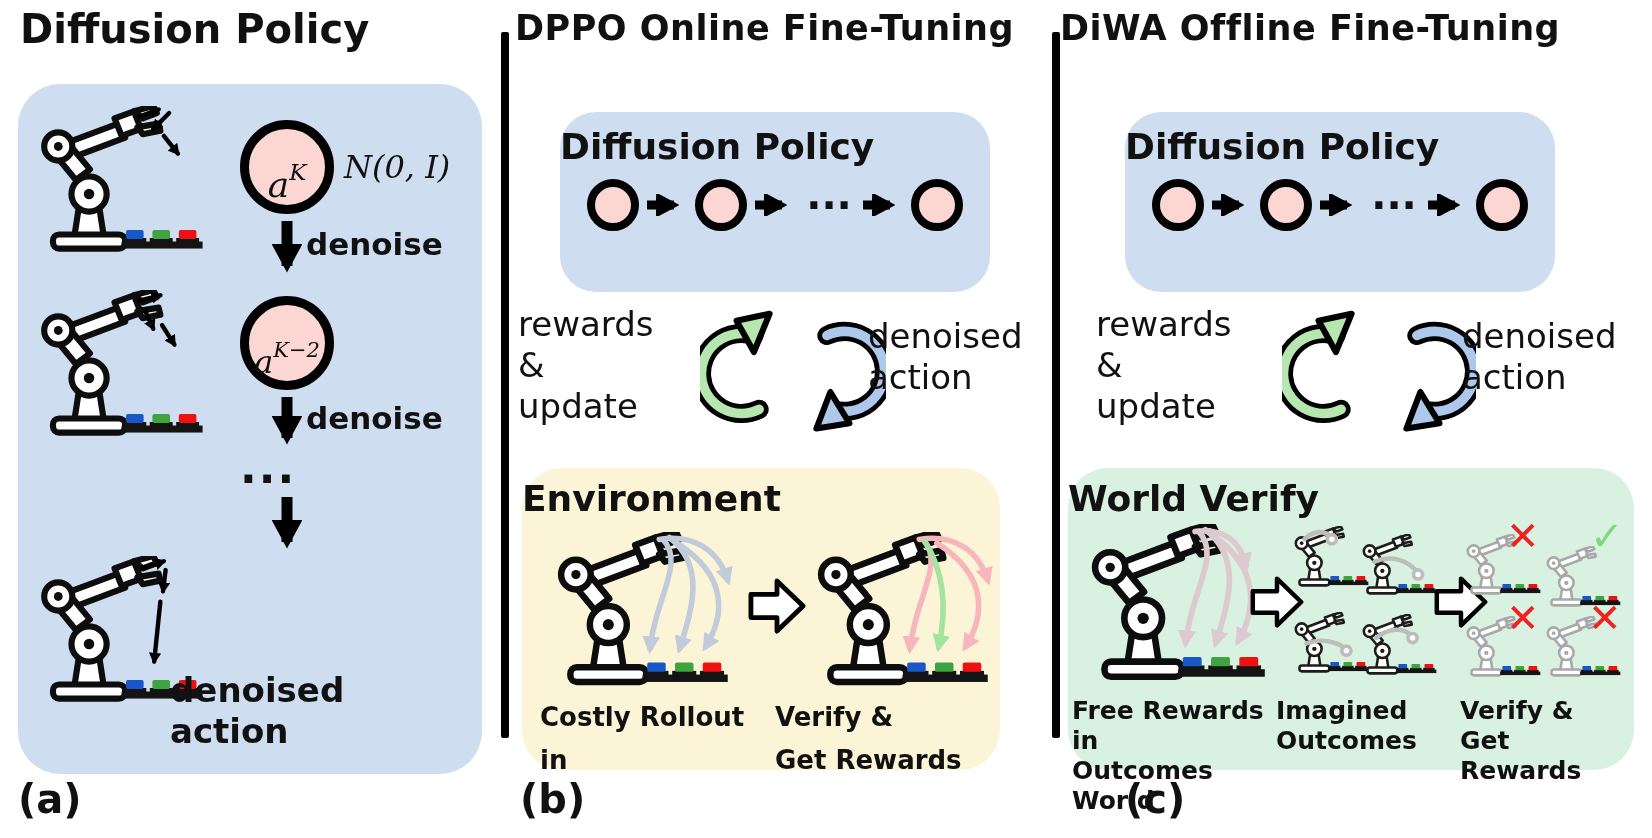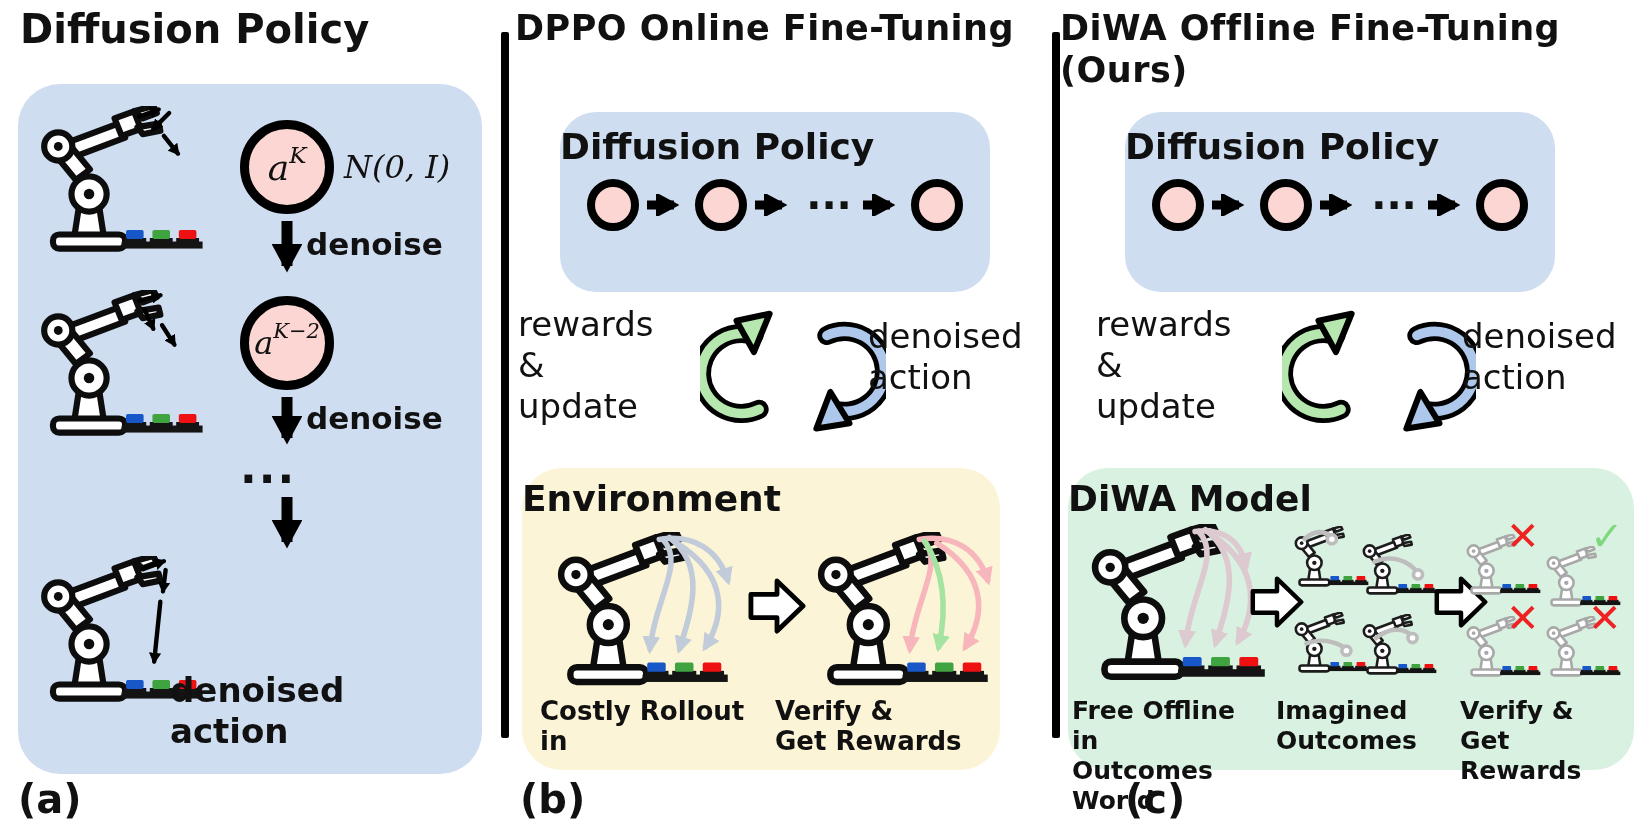--- a/index.html
+++ b/index.html
@@ -17,28 +17,28 @@
   .panel-title{font-size:35px;font-weight:700;letter-spacing:.5px}
   .big-title{font-size:40px;font-weight:700}
   .divider{width:8px;background:#000;border-radius:2px}
   .round-box{border-radius:42px}
   .a-box{background:var(--panel_blue)}
   .policy-box{background:var(--panel_blue);border-radius:36px;padding-top:14px}
   .env-box{background:var(--box_yellow);border-radius:40px}
   .wm-box{background:var(--box_green);border-radius:40px}
   .box-title{font-size:36px;font-weight:700}
   .node{border:9px solid #000;border-radius:50%;background:var(--node_pink);
-        display:flex;align-items:center;justify-content:center}
+        display:flex;align-items:flex-end;justify-content:center}
   .mvar{font-family:"DejaVu Serif","Liberation Serif",serif;font-style:italic;font-size:36px}
   .mvar sup{font-size:23px;font-style:italic;line-height:0;position:relative;top:-4px}
   .gauss{font-family:"DejaVu Serif","Liberation Serif",serif;font-style:italic;font-size:32px}
   .denoise{font-size:31px;font-weight:700}
   .vdots{font-size:44px;font-weight:700;letter-spacing:2px;line-height:20px}
   .caption-lg{font-size:34px;font-weight:700;line-height:41px}
-  .caption-sm{font-size:26px;font-weight:700;line-height:30px}
+  .caption-sm{font-size:26px;font-weight:700;line-height:43px}
   .caption-xs{font-size:25px;font-weight:700;line-height:30px}
   .panel-label{font-size:40px;font-weight:700}
   .chain{display:flex;align-items:center;justify-content:center;gap:5px;margin-top:12px}
   .chain-node{width:52px;height:52px;border:8px solid #000;border-radius:50%;background:var(--node_pink);flex:0 0 auto}
   .chain-dots{font-size:40px;font-weight:700;line-height:30px;padding:0 3px}
   .cycle-word{font-size:34px;font-weight:400;line-height:41px}
   .mark{font-size:40px;font-weight:700;line-height:40px}
   .mark-red{color:var(--mark_red)}
   .mark-green{color:var(--mark_green)}
   
@@ -254,21 +254,20 @@
   </div>
   <div class="abs ctr caption-sm" style="left:775px;top:696px;width:205px">
     <div>Verify &amp;</div>
     <div>Get Rewards</div>
   </div>
   <div class="abs ctr panel-label" style="left:520px;top:776px;width:490px">(b)</div>
 
   <div class="abs divider" style="left:1052px;top:32px;height:706px"></div>
 
   <div class="abs ctr panel-title" style="left:1060px;top:8px;width:592px">DiWA Offline Fine-Tuning</div>
-  <div class="abs ctr panel-title" style="left:1060px;top:50px;width:592px">(Ours)</div>
 
   <div class="abs policy-box" style="left:1125px;top:112px;width:430px;height:180px">
     <div class="ctr box-title">Diffusion Policy</div>
     <div class="chain">
       <div class="chain-node"></div>
       <svg width="46" height="22" viewBox="0 0 46 22">
           <line x1="3" y1="11" x2="30" y2="11" stroke="#000" stroke-width="9" marker-end="url(#mkB)"></line>
         </svg>
       <div class="chain-node"></div>
       <svg width="46" height="22" viewBox="0 0 46 22">
@@ -298,21 +297,21 @@
     <path class="cyc-fill" style="stroke:var(--cycle_blue)" d="M24 33 A46 46 0 1 1 30 118"></path>
     <polygon points="12,140 50,134 28,98" fill="var(--cycle_blue)" stroke="#000" stroke-width="7" stroke-linejoin="round"></polygon>
   </svg>
 
   <div class="abs ctr cycle-word" style="left:1462px;top:316px;width:186px">
     <div>denoised</div>
     <div>action</div>
   </div>
 
   <div class="abs wm-box" style="left:1068px;top:468px;width:566px;height:302px"></div>
-  <div class="abs ctr box-title" style="left:1068px;top:478px;width:566px">DiWA Model</div>
+  <div class="abs ctr box-title" style="left:1068px;top:478px;width:566px">World Verify</div>
 
   <svg class="abs robot-black" style="left:1080px;top:524px" width="198" height="165" viewBox="0 0 210 175">
     <use href="#robot-arm"></use>
       <use href="#btn-strip" x="104" y="136"></use>
     <g class="traj traj-mauve">
       <path d="M122 8 C 152 4, 170 18, 176 44" marker-end="url(#mkMauve)"></path>
       <path d="M126 8 C 150 34, 118 70, 112 126" marker-end="url(#mkMauve)"></path>
       <path d="M133 6 C 172 36, 158 82, 144 126" marker-end="url(#mkMauve)"></path>
       <path d="M141 12 C 192 48, 186 92, 168 124" marker-end="url(#mkMauve)"></path>
     </g>
@@ -358,21 +357,21 @@
   <svg class="abs robot-gray" style="left:1462px;top:616px" width="80" height="70" viewBox="0 0 88 76">
       <use href="#mini-robot"></use>
     </svg>
   <span class="abs mark mark-red" style="left:1506px;top:598px">✕</span>
   <svg class="abs robot-gray" style="left:1542px;top:616px" width="80" height="70" viewBox="0 0 88 76">
       <use href="#mini-robot"></use>
     </svg>
   <span class="abs mark mark-red" style="left:1588px;top:598px">✕</span>
 
   <div class="abs ctr caption-xs" style="left:1072px;top:696px;width:195px">
-    <div>Free Offline in</div>
+    <div>Free Rewards in</div>
     <div>Outcomes World</div>
   </div>
   <div class="abs ctr caption-xs" style="left:1276px;top:696px;width:170px">
     <div>Imagined</div>
     <div>Outcomes</div>
   </div>
   <div class="abs ctr caption-xs" style="left:1460px;top:696px;width:172px">
     <div>Verify &amp;</div>
     <div>Get Rewards</div>
   </div>

